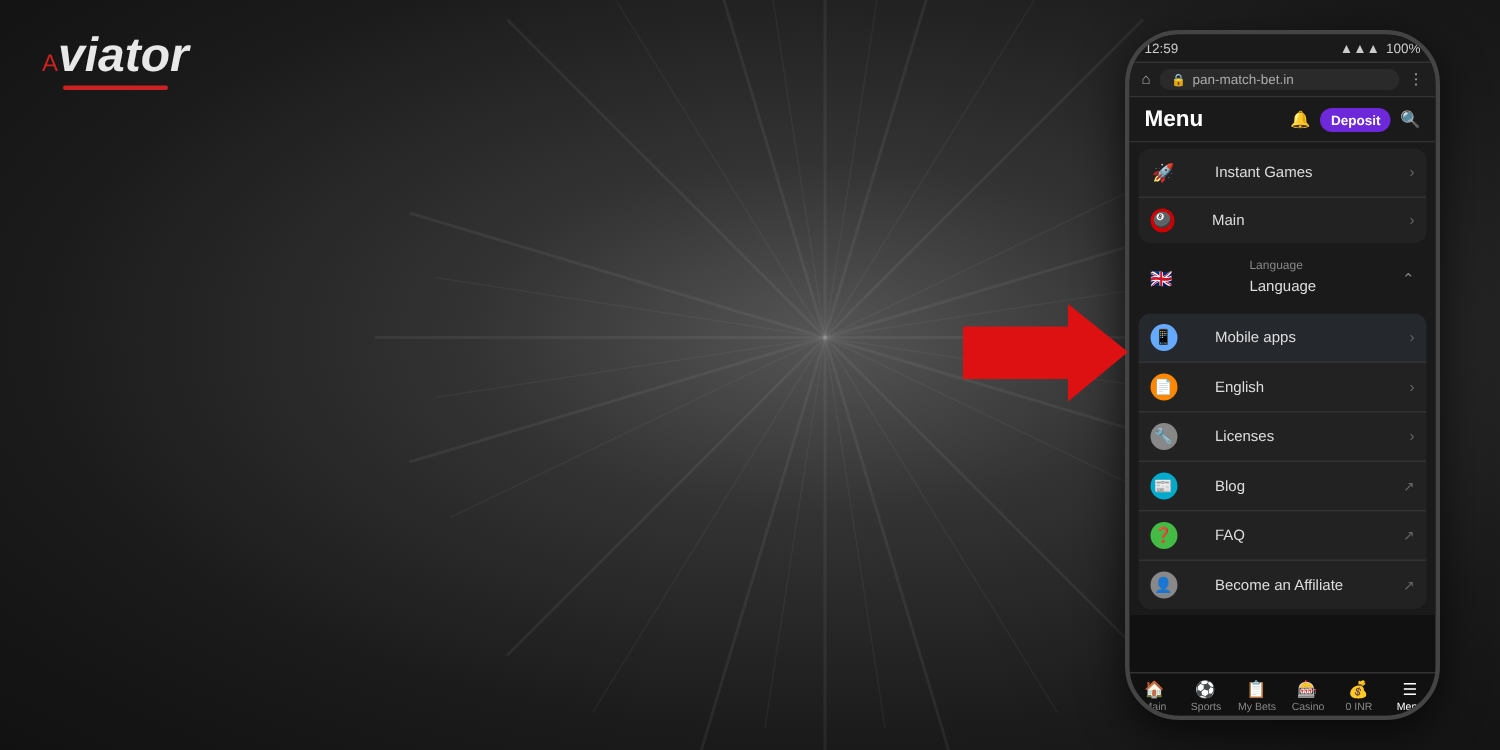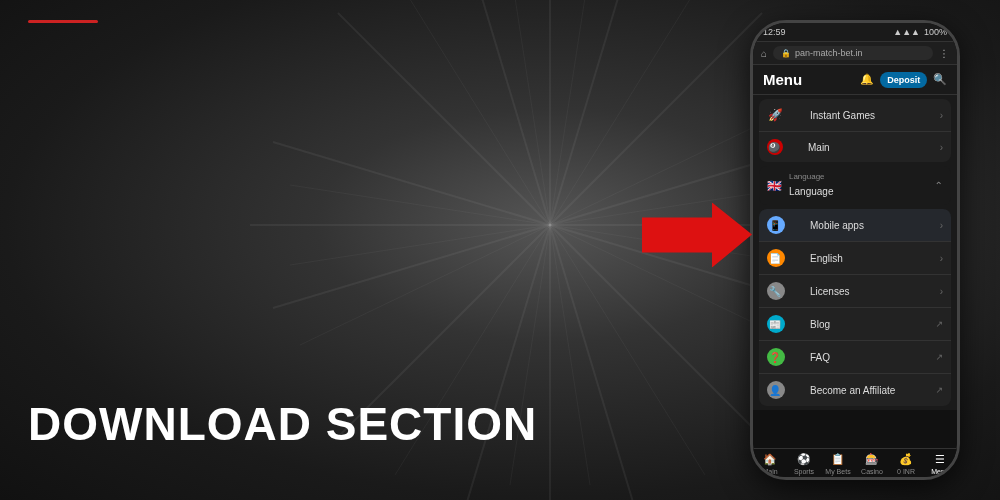--- a/index.html
+++ b/index.html
@@ -137,21 +137,21 @@
       font-size: 15px;
       font-weight: bold;
       color: #fff;
     }
     .menu-actions {
       display: flex;
       gap: 6px;
       align-items: center;
     }
     .deposit-btn {
-      background: #0369a1;
+      background: #6d28d9;
       color: #fff;
       font-size: 9px;
       font-weight: bold;
       padding: 3px 7px;
       border-radius: 10px;
     }
     .bell-icon, .search-icon { color: #ccc; font-size: 11px; }
 
     
     .menu-content {
@@ -213,21 +213,21 @@
     
     .lang-section {
       background: #1a1a1a;
       margin: 4px 6px;
       border-radius: 8px;
       padding: 6px 8px;
       display: flex;
       align-items: center;
     }
     .flag-icon { margin-right: 7px; font-size: 12px; }
-    .lang-info { flex: 1; }
+    .lang-info { flex: 1; margin-left: 44px; }
     .lang-label { font-size: 8px; color: #888; display: block; }
     .lang-value { font-size: 10px; color: #ddd; }
     .lang-chevron { color: #888; font-size: 10px; }
 
     
     .menu-item.highlighted {
       background: rgba(100,160,255,0.05);
     }
 
     
@@ -301,25 +301,27 @@
       <line x1="0" y1="0" x2="-40" y2="-260" stroke="rgba(200,200,200,0.06)" stroke-width="1"></line>
       <line x1="0" y1="0" x2="40" y2="-260" stroke="rgba(200,200,200,0.06)" stroke-width="1"></line>
       <line x1="0" y1="0" x2="155" y2="-250" stroke="rgba(200,200,200,0.06)" stroke-width="1"></line>
       <line x1="0" y1="0" x2="250" y2="-120" stroke="rgba(200,200,200,0.06)" stroke-width="1"></line>
       <line x1="0" y1="0" x2="260" y2="-40" stroke="rgba(200,200,200,0.06)" stroke-width="1"></line>
     </g>
   </svg>
 </div>
 
 <div class="aviator-logo">
+  <div>
+    <span class="logo-a">A</span><span style="font-size:32px;font-weight:900;font-style:italic;color:#e8e8e8;">viator</span>
+  </div>
   <div class="logo-underline"></div>
 </div>
 
 <div class="main-text">
-  <div class="main-text-line">DOWNLOAD SECTION</div>
 </div>
 
 <div class="arrow-pointer">
   <svg width="110" height="65" viewBox="0 0 110 65">
     <polygon points="0,15 70,15 70,0 110,32 70,65 70,50 0,50" fill="#dd1111"></polygon>
   </svg>
 </div>
 
 <div class="phone-wrapper">
   <div class="phone">

